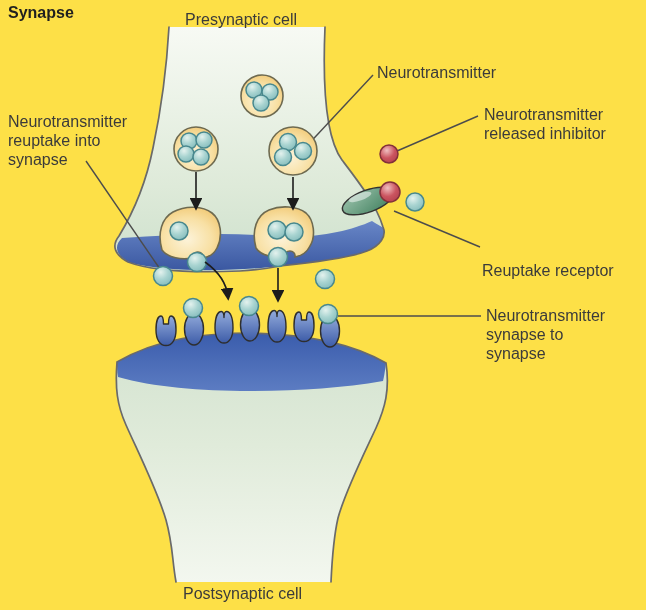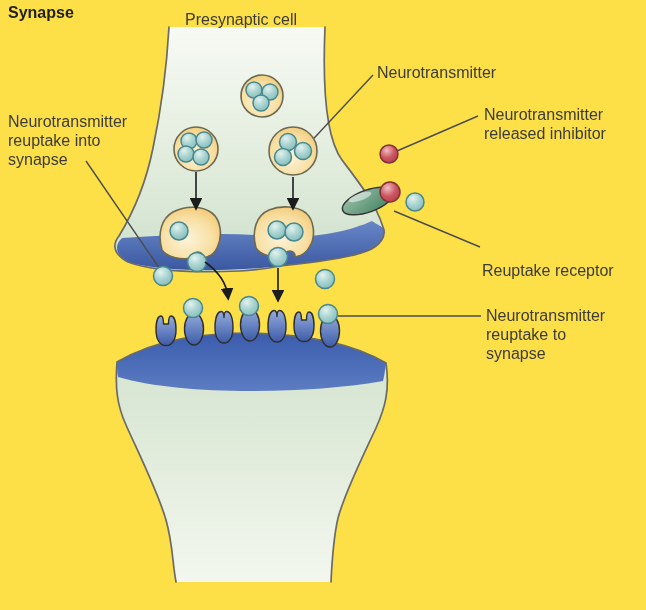--- a/index.html
+++ b/index.html
@@ -176,24 +176,25 @@
 
   <div class="lbl" style="left:484px;top:105px;">
     <div>Neurotransmitter</div>
     <div>released inhibitor</div>
   </div>
 
   <div class="lbl" style="left:482px;top:240px;margin-top:21px;">Reuptake receptor</div>
 
   <div class="lbl" style="left:486px;top:306px;">
     <div>Neurotransmitter</div>
-    <div>reuptake to</div>
+    <div>synapse to</div>
     <div>synapse</div>
   </div>
 
   <div class="lbl" style="left:8px;top:112px;">
     <div>Neurotransmitter</div>
     <div>reuptake into</div>
     <div>synapse</div>
   </div>
 
+  <div class="lbl" style="left:183px;top:584px;">Postsynaptic cell</div>
 
 </div>
 
 </body></html>

